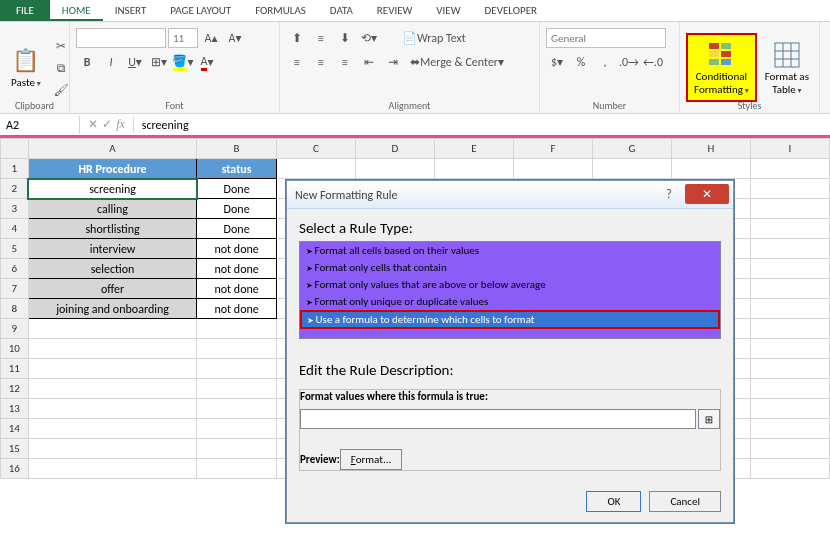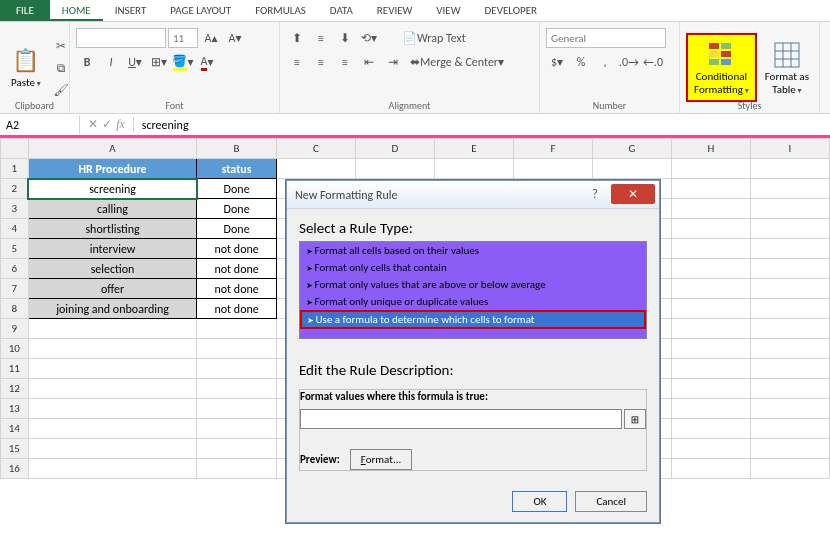--- a/index.html
+++ b/index.html
@@ -46,36 +46,36 @@
 .grid .wB{width:70px}
 
 .hdr-cell{background:#5b9bd5;color:#fff;font-weight:bold;border:1px solid #000!important}
 .sel-range td.data-a{background:#d6d6d6;border:1px solid #000}
 .sel-range td.data-b{border:1px solid #000;white-space:nowrap}
 .grid tr td:nth-child(2),.grid tr td:nth-child(3){}
 .active-cell{background:#fff!important;outline:2px solid #217346;outline-offset:-1px}
 .thick-b{border:1px solid #000!important}
 
 
-.dialog{position:absolute;left:286px;top:180px;width:374px;background:#f0f0f0;border:1px solid #7a98b5;box-shadow:0 0 0 1px #5b7a99}
+.dialog{position:absolute;left:286px;top:180px;width:448px;background:#f0f0f0;border:1px solid #7a98b5;box-shadow:0 0 0 1px #5b7a99}
 .dlg-title{background:linear-gradient(#fff,#e4ecf7);height:28px;display:flex;align-items:center;padding:0 8px;font-size:12px;color:#444;position:relative;border-bottom:1px solid #c7d5e8}
 .dlg-x{position:absolute;right:4px;top:3px;width:44px;height:20px;background:#c84031;color:#fff;display:flex;align-items:center;justify-content:center;border-radius:2px;font-size:12px;cursor:pointer}
 .dlg-q{position:absolute;right:52px;top:3px;width:24px;height:20px;color:#555;display:flex;align-items:center;justify-content:center;cursor:pointer}
 .dlg-body{padding:10px 12px}
 .dlg-sect{font-size:15px;margin-bottom:4px}
 .rule-list{background:#8b5cf6;border:1px solid #828790;height:98px;overflow:hidden;font-size:11px}
 .rule-item{padding:2px 6px;cursor:pointer}
 .rule-item::before{content:"➤ ";font-size:8px}
 .rule-item.sel{background:#3875d7;color:#fff;border:2px solid #d40000;padding:1px 5px}
 .desc-box{border:1px solid #c0c0c0;margin-top:10px;background:#f0f0f0}
 .desc-box .lbl{font-size:11px;font-weight:bold;margin-bottom:6px}
 .desc-in{display:flex;gap:2px}
 .desc-in input{flex:1;border:1px solid #828790;height:20px;padding:0 4px;font-size:11px}
 .ref-btn{width:22px;height:20px;border:1px solid #828790;background:#f5f5f5;display:flex;align-items:center;justify-content:center;cursor:pointer;font-size:10px}
-.preview-row{display:flex;align-items:center;gap:10px;margin-top:20px}
+.preview-row{display:flex;align-items:center;gap:0;margin-top:20px}
 .preview-row .plbl{font-size:11px;font-weight:bold}
 .preview-box{flex:1;border:1px solid #828790;background:#fff;height:24px;display:flex;align-items:center;justify-content:center;font-size:12px}
 .fmt-btn{border:1px solid #828790;background:#f0f0f0;padding:3px 10px;font-size:11px;cursor:pointer}
 .dlg-btns{display:flex;justify-content:flex-end;gap:8px;padding:10px 12px}
 .dlg-btn{border:1px solid #828790;background:#f0f0f0;padding:3px 20px;font-size:11px;cursor:pointer}
 .dlg-btn.ok{border:1px solid #3875d7}
 
 svg{display:block}
 </style>
 </head>

